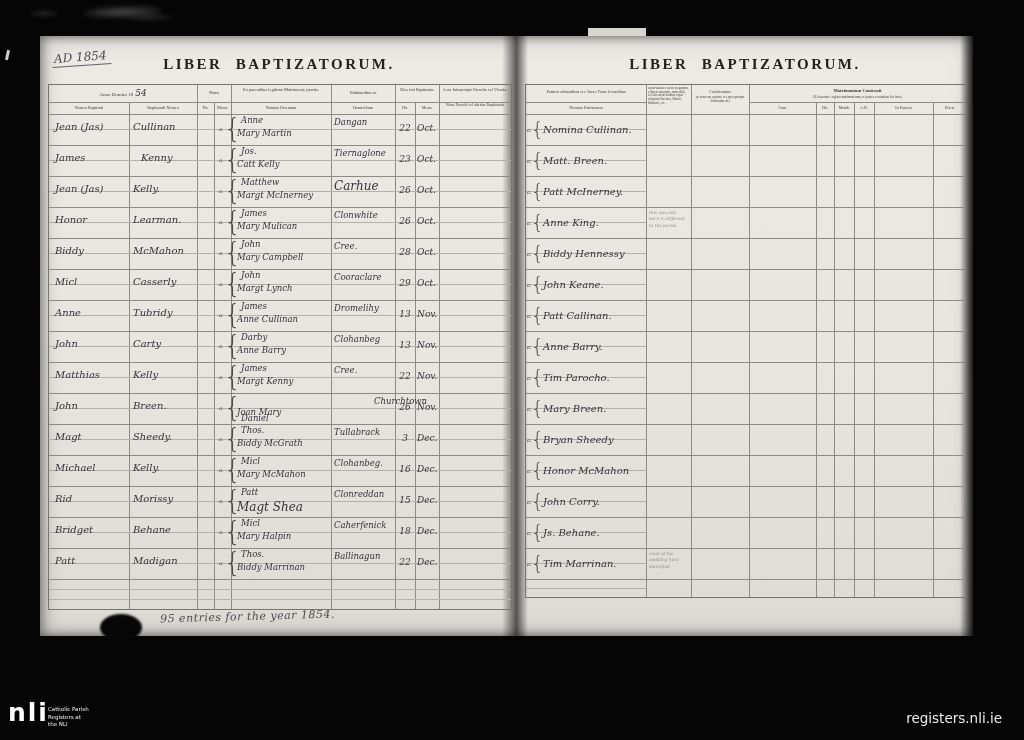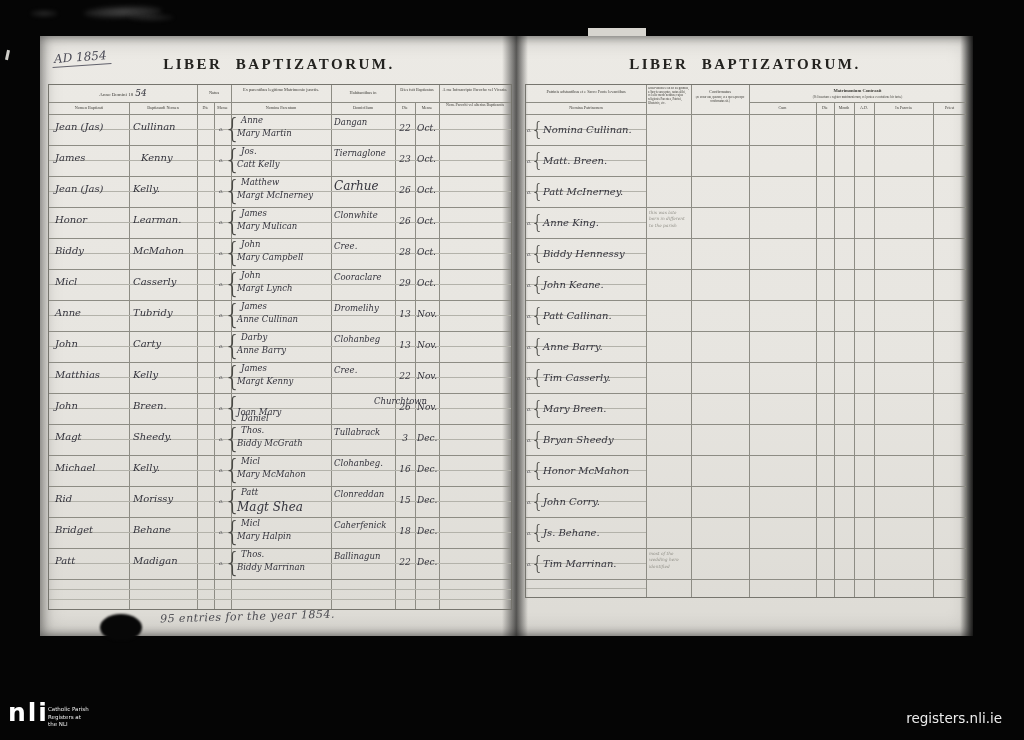--- a/index.html
+++ b/index.html
@@ -339,21 +339,21 @@
         <div style="position: absolute; left: 0px; top: 246px; width: 440px; height: 31px; border-bottom: 1px solid rgb(141, 140, 132);">
           <div class="gline-light" style="left: 0px; top: 15px; width: 120px; height: 1px;"></div>
           <div class="hw" style="position: absolute; left: 1px; top: 13px; font-size: 5px;">a.</div>
           <div style="position: absolute; left: 5px; top: 3px; font-size: 20px; font-weight: 200; color: rgb(74, 74, 70); font-family: &quot;DejaVu Sans&quot;, sans-serif;">{</div>
           <div class="hw" style="position: absolute; left: 17px; top: 10px; font-size: 10px; white-space: nowrap;">Anne Barry.</div>
         </div>
         <div style="position: absolute; left: 0px; top: 277px; width: 440px; height: 31px; border-bottom: 1px solid rgb(141, 140, 132);">
           <div class="gline-light" style="left: 0px; top: 15px; width: 120px; height: 1px;"></div>
           <div class="hw" style="position: absolute; left: 1px; top: 13px; font-size: 5px;">a.</div>
           <div style="position: absolute; left: 5px; top: 3px; font-size: 20px; font-weight: 200; color: rgb(74, 74, 70); font-family: &quot;DejaVu Sans&quot;, sans-serif;">{</div>
-          <div class="hw" style="position: absolute; left: 17px; top: 10px; font-size: 10px; white-space: nowrap;">Tim Casserly.</div>
+          <div class="hw" style="position: absolute; left: 17px; top: 10px; font-size: 10px; white-space: nowrap;">Tim Parocho.</div>
         </div>
         <div style="position: absolute; left: 0px; top: 308px; width: 440px; height: 31px; border-bottom: 1px solid rgb(141, 140, 132);">
           <div class="gline-light" style="left: 0px; top: 15px; width: 120px; height: 1px;"></div>
           <div class="hw" style="position: absolute; left: 1px; top: 13px; font-size: 5px;">a.</div>
           <div style="position: absolute; left: 5px; top: 3px; font-size: 20px; font-weight: 200; color: rgb(74, 74, 70); font-family: &quot;DejaVu Sans&quot;, sans-serif;">{</div>
           <div class="hw" style="position: absolute; left: 17px; top: 10px; font-size: 10px; white-space: nowrap;">Mary Breen.</div>
         </div>
         <div style="position: absolute; left: 0px; top: 339px; width: 440px; height: 31px; border-bottom: 1px solid rgb(141, 140, 132);">
           <div class="gline-light" style="left: 0px; top: 15px; width: 120px; height: 1px;"></div>
           <div class="hw" style="position: absolute; left: 1px; top: 13px; font-size: 5px;">a.</div>

